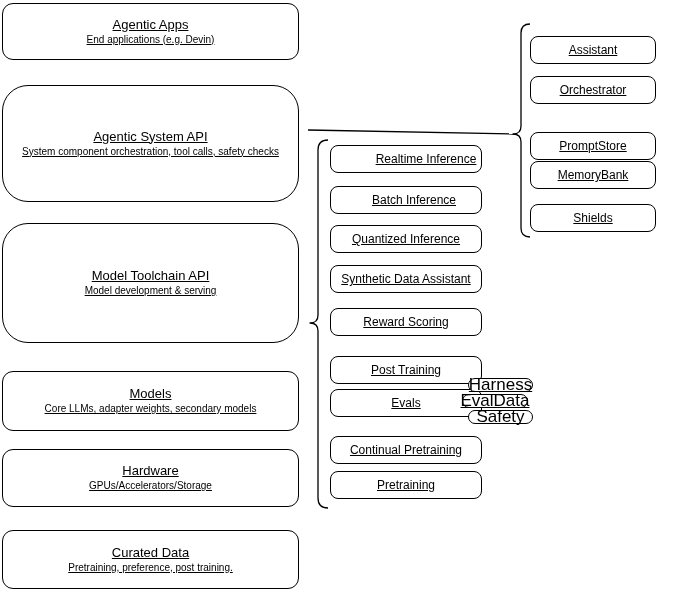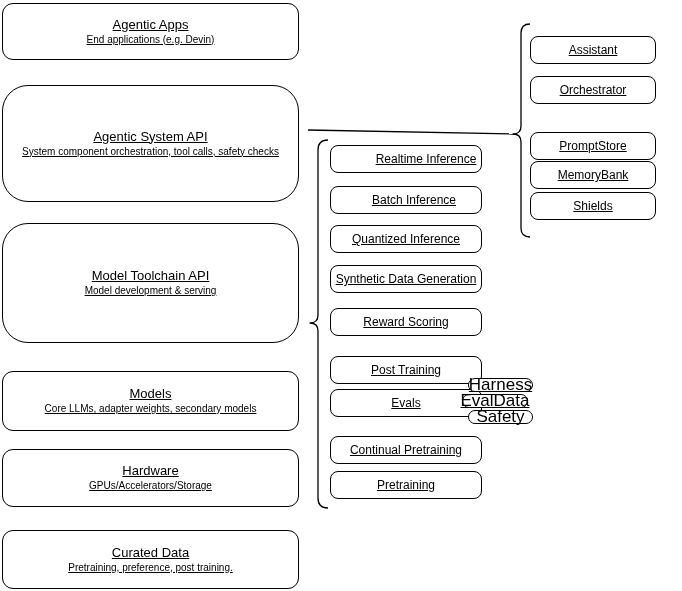--- a/index.html
+++ b/index.html
@@ -104,30 +104,30 @@
   </div>
 
   <div class="node stack-node r-small" style="top:530px; height:59px;">
     <div class="title">Curated Data</div>
     <div class="subtitle">Pretraining, preference, post training.</div>
   </div>
 
   <div class="node svc-node" style="top:145px;padding-left:40px;">Realtime Inference</div>
   <div class="node svc-node" style="top:186px;padding-left:16px;">Batch Inference</div>
   <div class="node svc-node" style="top:225px;">Quantized Inference</div>
-  <div class="node svc-node" style="top:265px;">Synthetic Data Generation</div>
+  <div class="node svc-node" style="top:265px;">Synthetic Data Assistant</div>
   <div class="node svc-node" style="top:308px;">Reward Scoring</div>
   <div class="node svc-node" style="top:349px;margin-top:7px;">Post Training</div>
   <div class="node svc-node" style="top:389px;">Evals</div>
   <div class="node svc-node" style="top:436px;">Continual Pretraining</div>
   <div class="node svc-node" style="top:471px;">Pretraining</div>
 
   <div class="node tag-node" style="left:468px; top:378px; width:65px;">Harness</div>
   <div class="node tag-node" style="left:462px; top:394px; width:66px;">EvalData</div>
   <div class="node tag-node" style="left:468px; top:410px; width:65px;">Safety</div>
 
   <div class="node comp-node" style="top:36px;">Assistant</div>
   <div class="node comp-node" style="top:76px;">Orchestrator</div>
   <div class="node comp-node" style="top:100px;margin-top:32px;">PromptStore</div>
   <div class="node comp-node" style="top:161px;">MemoryBank</div>
-  <div class="node comp-node" style="top:192px;">Shields</div>
+  <div class="node comp-node" style="top:204px;">Shields</div>
 
 </div>
 
 </body></html>

